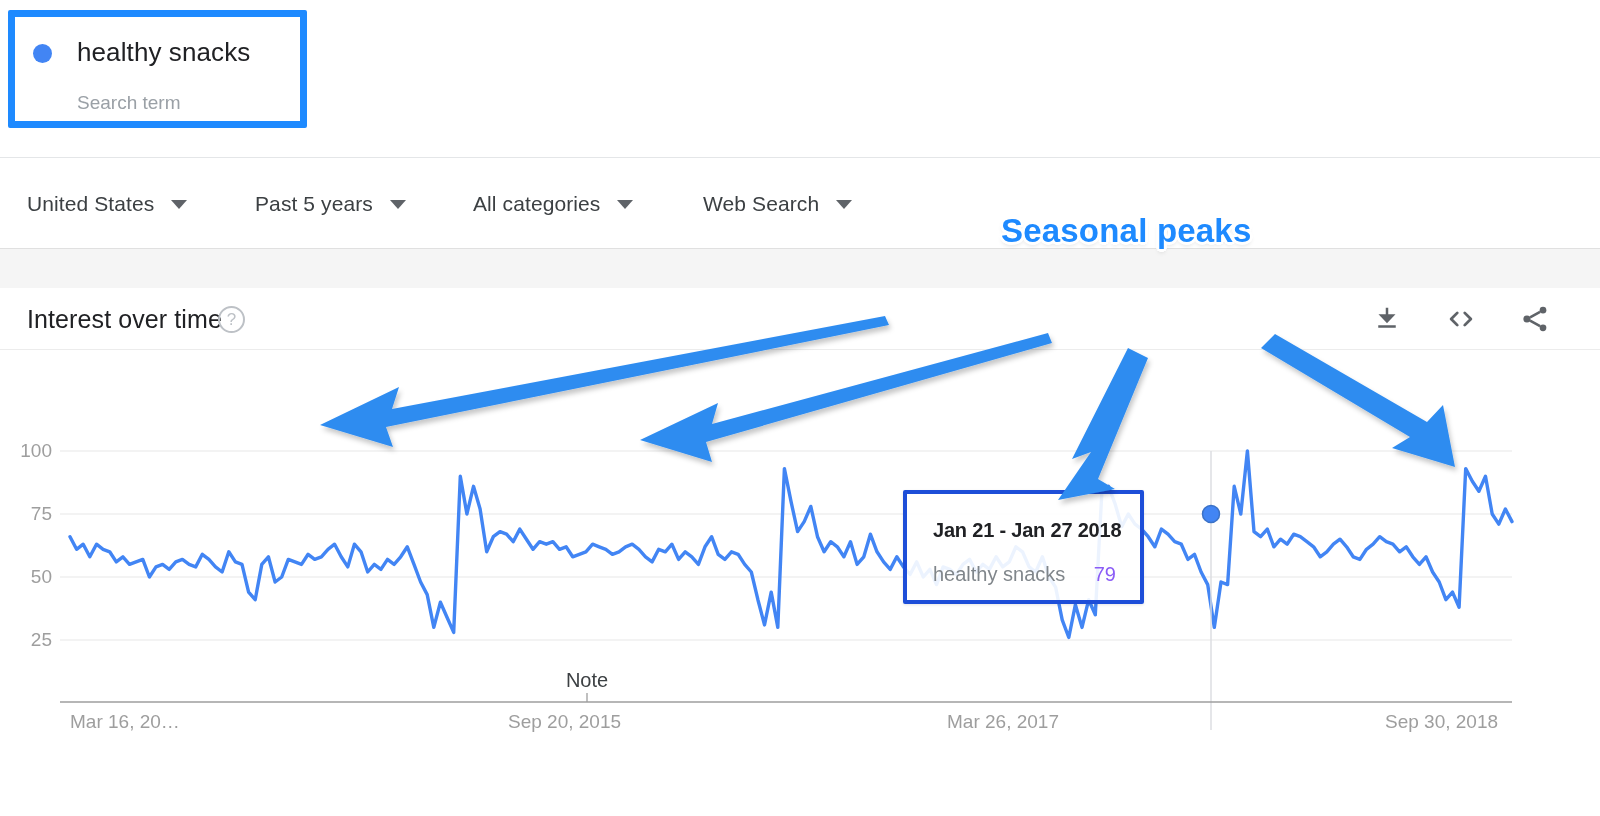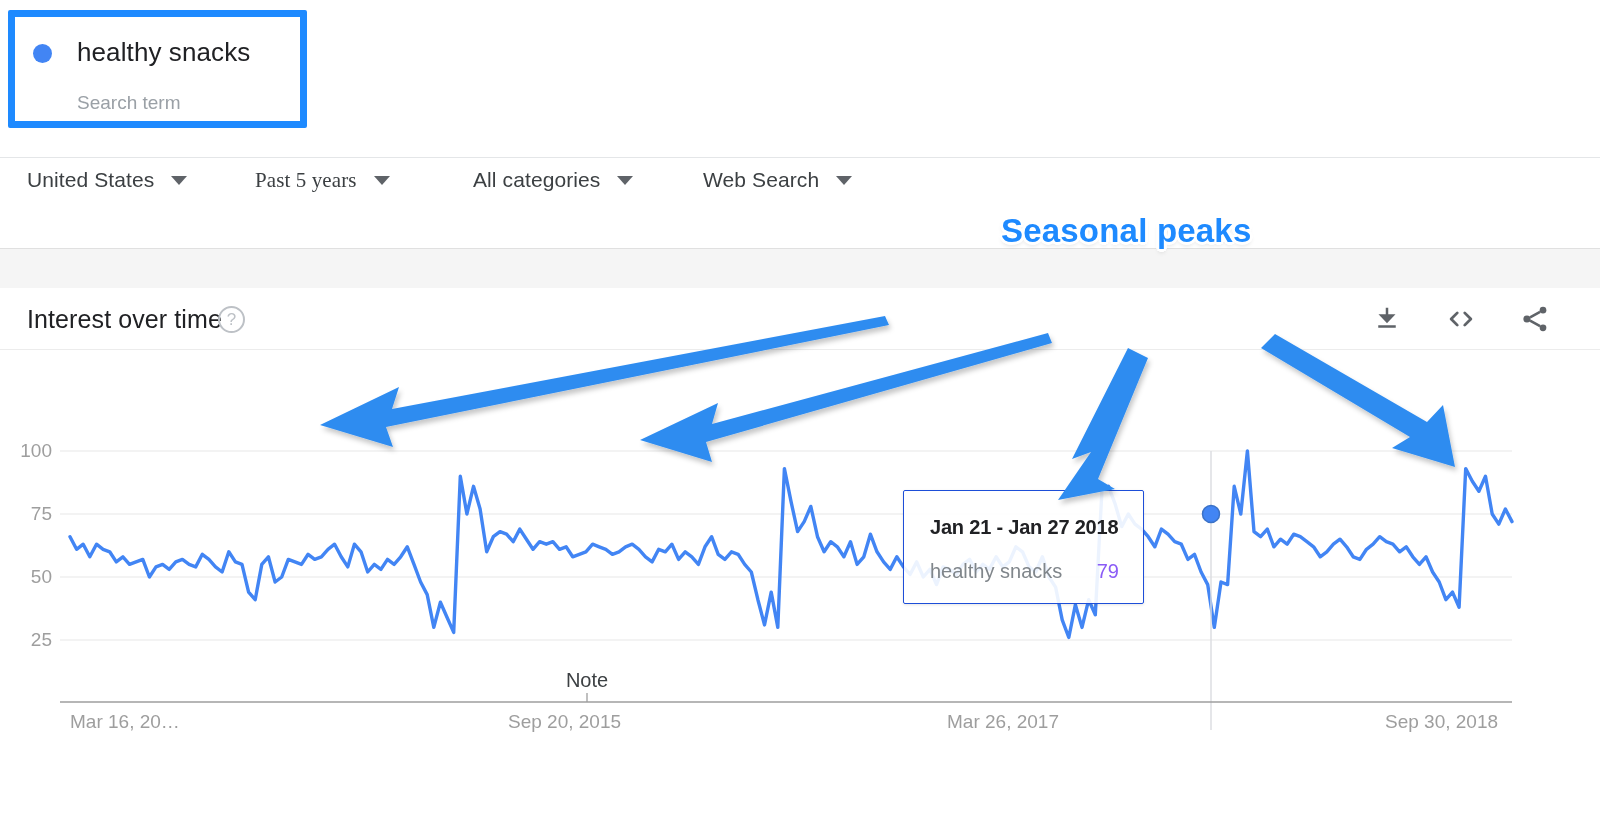--- a/index.html
+++ b/index.html
@@ -34,21 +34,21 @@
   .plus-icon { width: 30px; height: 30px; position: relative; flex: 0 0 auto; }
   .plus-icon::before, .plus-icon::after { content: ""; position: absolute; background: #5f6368; }
   .plus-icon::before { left: 3px; top: 14px; width: 24px; height: 2.5px; }
   .plus-icon::after { left: 11px; top: 3px; width: 2.5px; height: 24px; }
   .compare-label { font-size: 27px; color: #5f6368; margin-left: 28px; letter-spacing: .1px; }
 
   .divider-h { position: absolute; left: 0; width: 1600px; height: 1px; background: #e4e6e8; }
 
   
   .filter-bar { position: absolute; left: 0; top: 158px; width: 1600px; height: 90px; background: #fff; }
-  .filter { position: absolute; top: 10px; display: flex; align-items: center; cursor: pointer;
+  .filter { position: absolute; top: 34px; display: flex; align-items: center; cursor: pointer;
     white-space: nowrap; }
   .filter-label { font-size: 21px; color: #3c4043; letter-spacing: .1px; }
   .caret { width: 0; height: 0; border-left: 8px solid transparent; border-right: 8px solid transparent;
     border-top: 9px solid #5f6368; margin-left: 17px; }
 
   
   .grey-band { position: absolute; left: 0; top: 248px; width: 1600px; height: 40px; background: #f5f5f5;
     border-top: 1px solid #e0e0e0; }
 
   
@@ -62,21 +62,21 @@
   .tool { width: 34px; height: 34px; cursor: pointer; display: flex; align-items: center; justify-content: center; }
   .chart-header-rule { position: absolute; left: 0; top: 61px; width: 1600px; height: 1px; background: #ececec; }
 
   
   .plot { position: absolute; left: 0; top: 62px; width: 1600px; height: 408px; }
   .plot svg { display: block; }
 
   
   .tooltip {
     position: absolute; left: 903px; top: 490px; width: 241px; height: 114px;
-    background: rgba(255,255,255,0.90); border: 1px solid #1d4ed8; border-radius: 2px;
+    background: rgba(255,255,255,0.90); border: 4px solid #1d4ed8; border-radius: 2px;
     box-shadow: 0 1px 3px rgba(0,0,0,0.10);
   }
   .tt-date { position: absolute; left: 26px; top: 25px; font-size: 20px; color: #202124;
     font-weight: bold; white-space: nowrap; letter-spacing: -.2px; }
   .tt-term { position: absolute; left: 26px; top: 69px; font-size: 20px; color: #80868b; }
   .tt-value { position: absolute; right: 24px; top: 69px; font-size: 20px; color: #8b5cf6; }
 
   
   .annot { position: absolute; left: 1001px; top: 205px; width: 400px; z-index: 30; }
   .annot-line { font-family: Liberation Sans, sans-serif; font-weight: bold; font-size: 33px;
@@ -108,21 +108,21 @@
     </div>
 
   </div>
   <div class="divider-h" style="top:157px;"></div>
 
   <div class="filter-bar">
     <div class="filter" id="f0" style="left: 27px;">
       <span class="filter-label">United States</span>
       <span class="caret"></span>
     </div>
-    <div class="filter" id="f1" style="left: 255px; font-family: Liberation Serif, serif;">
+    <div class="filter" id="f1" style="left: 255px;">
       <span class="filter-label">Past 5 years</span>
       <span class="caret"></span>
     </div>
     <div class="filter" id="f2" style="left: 473px;">
       <span class="filter-label">All categories</span>
       <span class="caret"></span>
     </div>
     <div class="filter" id="f3" style="left: 703px;">
       <span class="filter-label">Web Search</span>
       <span class="caret"></span>

